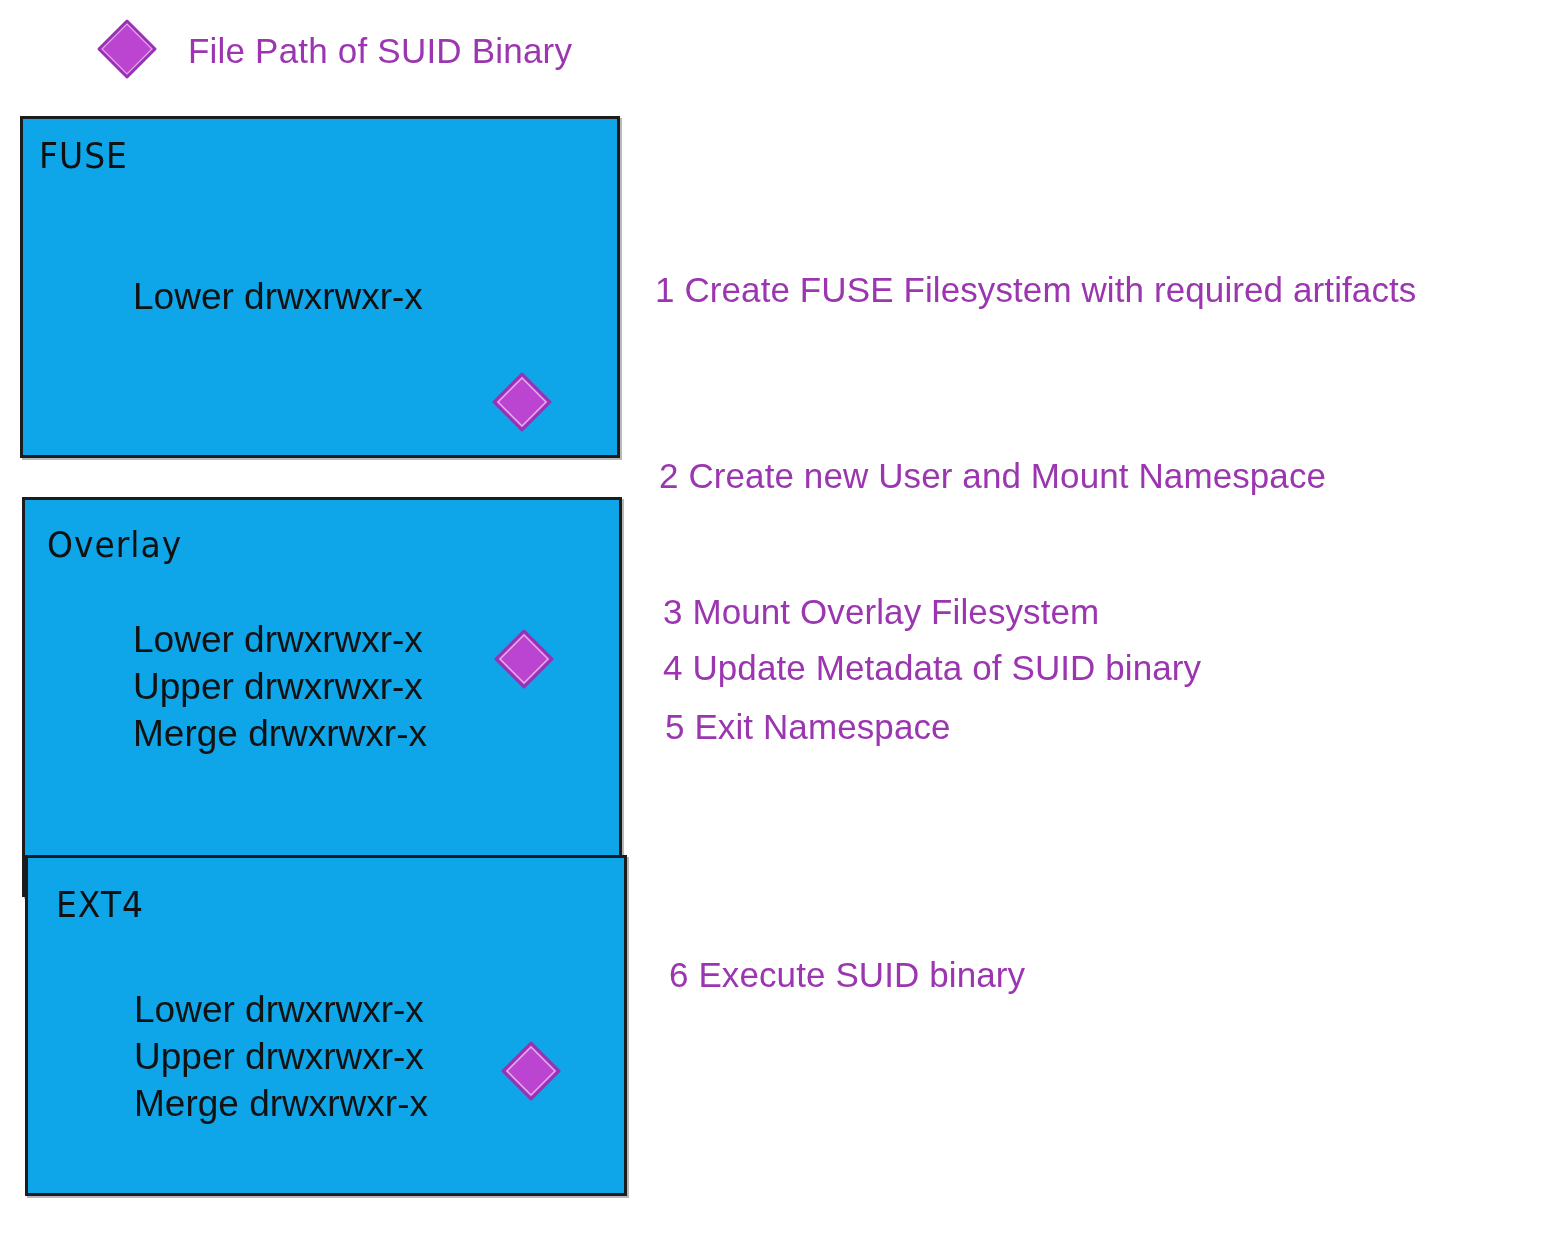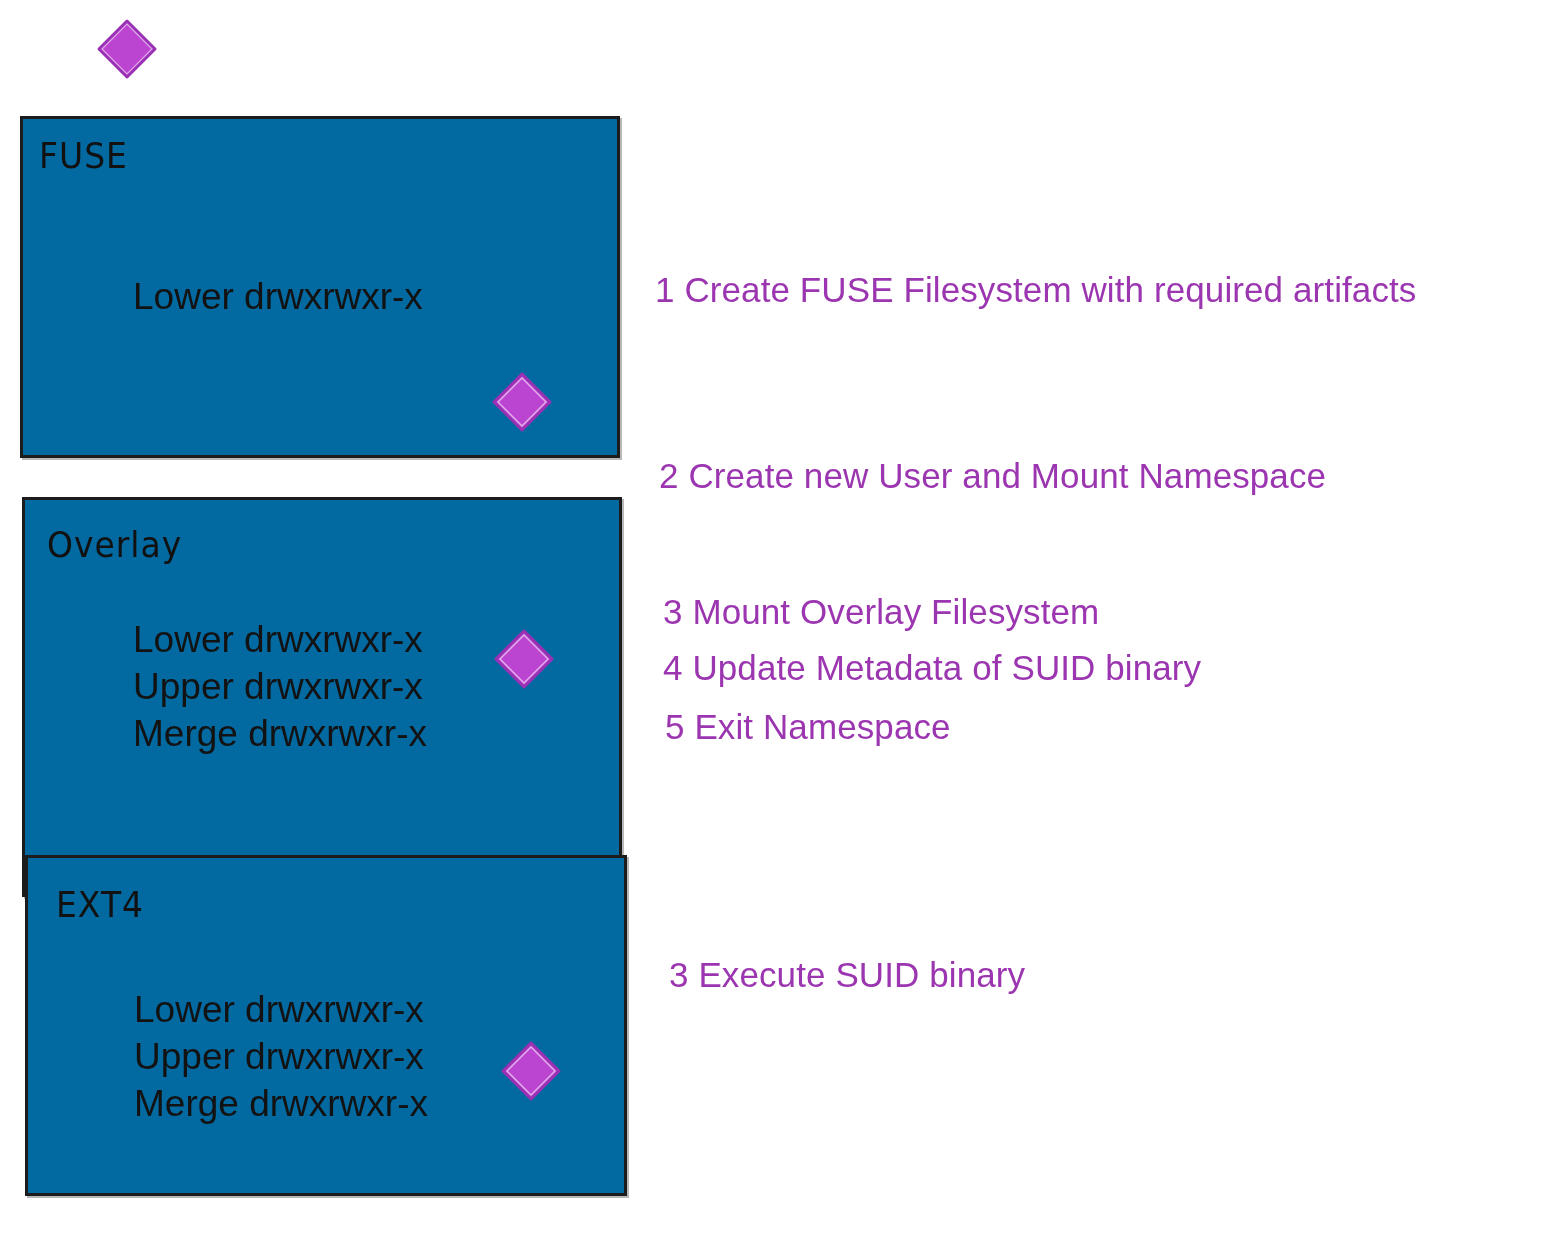--- a/index.html
+++ b/index.html
@@ -33,21 +33,21 @@
   }
 
   
   .diamond {
     display: block;
   }
 
   
   .fs-box {
     position: absolute;
-    background: #0369a1;
+    background: #0ea5e9;
     border: 3px solid #1c1c1c;
     box-sizing: border-box;
     box-shadow: 2px 2px 0 rgba(0,0,0,0.28);
   }
   .fs-title {
     position: absolute;
     font-family: "DejaVu Sans", sans-serif;
     font-size: 33px;
     font-weight: 400;
     color: #111111;
@@ -107,20 +107,21 @@
 </head>
 <body>
 
 <div id="legend">
   <span class="diamond">
     <svg width="62" height="62" viewBox="0 0 62 62">
       <path d="M31 3 L59 31 L31 59 L3 31 Z" fill="#BB44D0" stroke="#9A30B4" stroke-width="3" stroke-linejoin="round"></path>
       <path d="M31 6 L56 31 L31 56 L6 31 Z" fill="none" stroke="#ffffff" stroke-width="1.2" opacity="0.55"></path>
     </svg>
   </span>
+  <span class="legend-label">File Path of SUID Binary</span>
 </div>
 
 <div class="fs-box" id="box-fuse">
   <div class="fs-title">FUSE</div>
   <div class="fs-rows">
     <div class="fs-row">Lower drwxrwxr-x</div>
   </div>
   <span class="box-diamond">
     <svg width="62" height="62" viewBox="0 0 62 62">
       <path d="M31 3 L59 31 L31 59 L3 31 Z" fill="#BB44D0" stroke="#9A30B4" stroke-width="3" stroke-linejoin="round"></path>
@@ -157,13 +158,13 @@
       <path d="M31 7 L55 31 L31 55 L7 31 Z" fill="none" stroke="#ffffff" stroke-width="1.4" opacity="0.6"></path>
     </svg>
   </span>
 </div>
 
 <div class="step" id="step-1">1 Create FUSE Filesystem with required artifacts</div>
 <div class="step" id="step-2">2 Create new User and Mount Namespace</div>
 <div class="step" id="step-3">3 Mount Overlay Filesystem</div>
 <div class="step" id="step-4">4 Update Metadata of SUID binary</div>
 <div class="step" id="step-5">5 Exit Namespace</div>
-<div class="step" id="step-6">3 Execute SUID binary</div>
+<div class="step" id="step-6">6 Execute SUID binary</div>
 
 </body></html>

